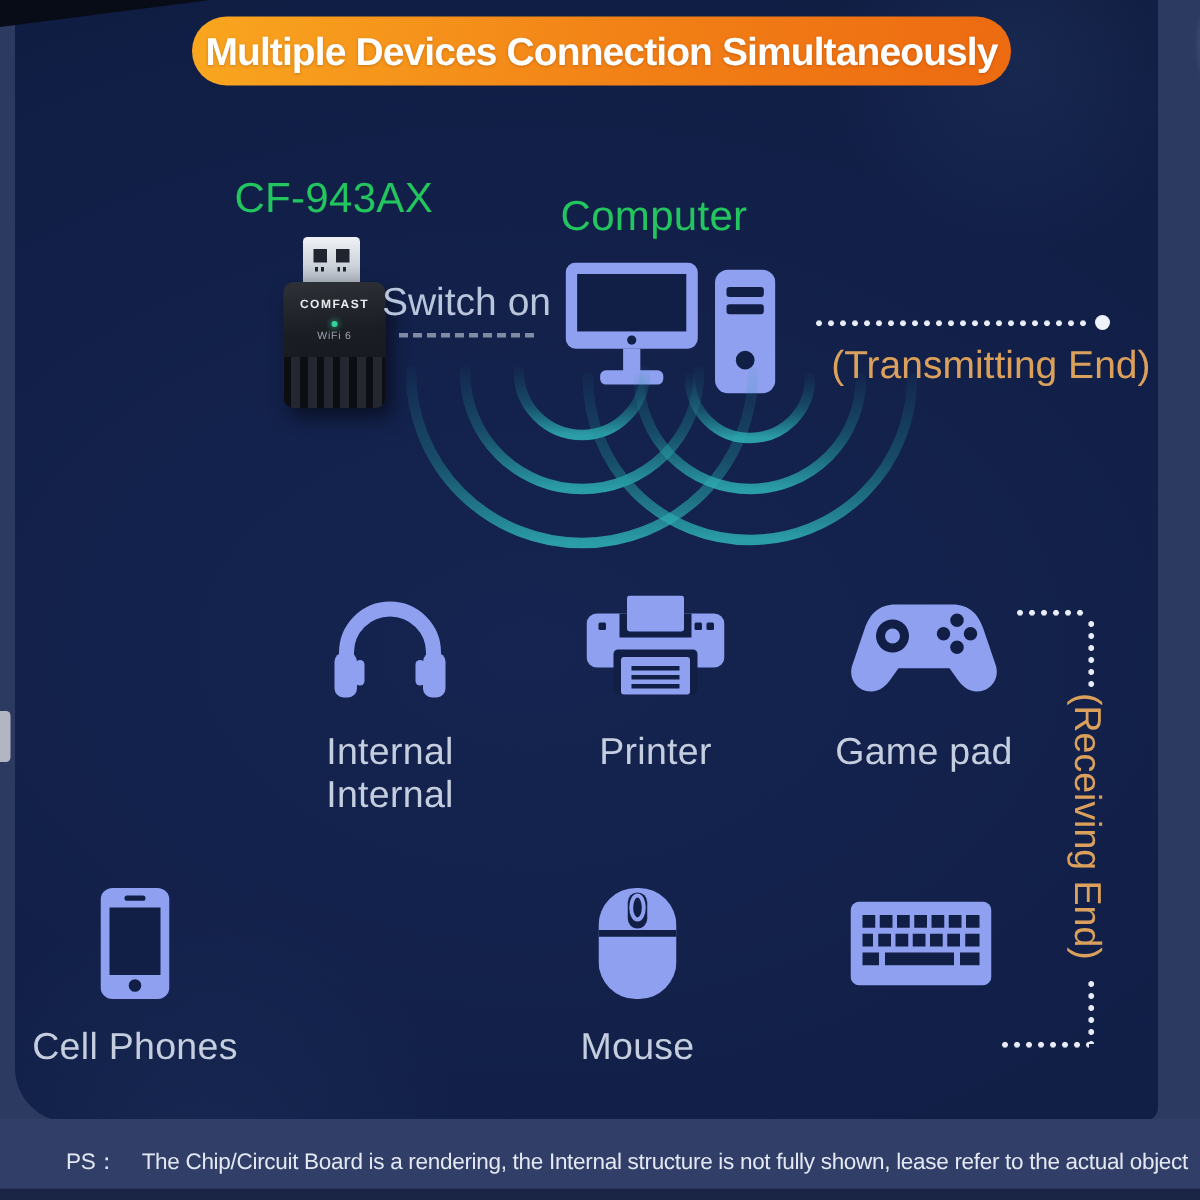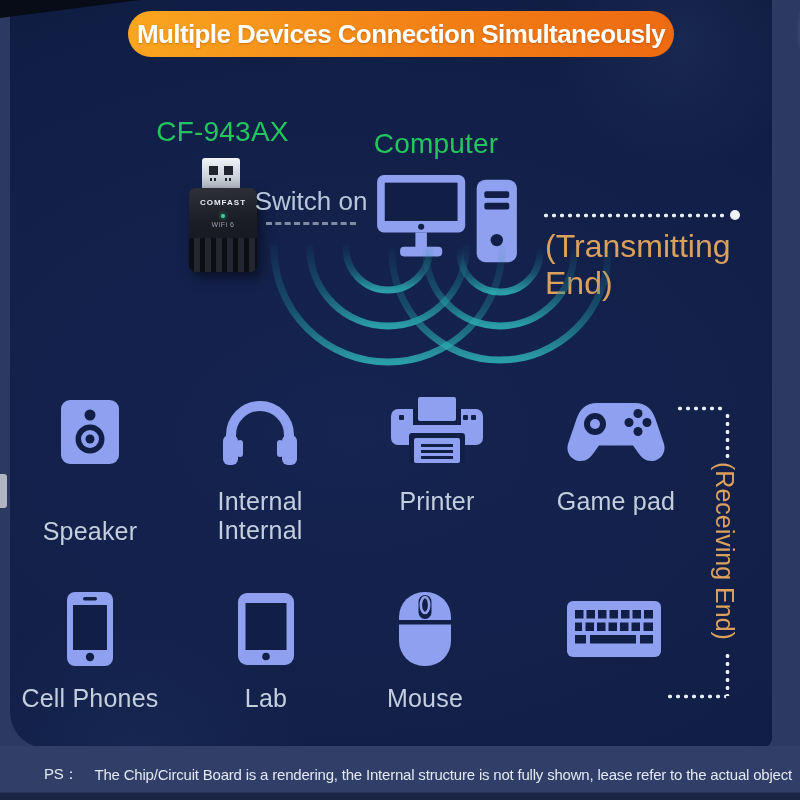--- a/index.html
+++ b/index.html
@@ -56,22 +56,22 @@
         border-top:3px dashed #7f8ba3;}
 
   
   .dotline-h{position:absolute;height:5px;background-repeat:repeat-x;background-size:8px 5px;
         background-image:radial-gradient(circle,#e8edf7 1.7px,transparent 2.2px);}
   .dotline-v{position:absolute;width:5px;background-repeat:repeat-y;background-size:5px 8px;
         background-image:radial-gradient(circle,#e8edf7 1.7px,transparent 2.2px);}
   .tx-line{left:542px;top:213px;width:186px;}
   .end-dot{position:absolute;right:-12px;top:-3px;width:10px;height:10px;border-radius:50%;
         background:#eef2f9;}
-  .tx-label{position:absolute;left:545px;top:228px;width:222px;text-align:left;
-        color:#dba15c;font-size:32px;}
+  .tx-label{position:absolute;left:545px;top:228px;width:222px;text-align:right;
+        color:#dba15c;font-size:26px;}
 
   .ripples{position:absolute;left:235px;top:232px;}
 
   
   .dev{position:absolute;text-align:center;color:#c5cede;font-size:25px;}
   .icon-box{display:flex;align-items:center;justify-content:center;}
   .row1 .icon-box{height:72px;} .row2 .icon-box{height:78px;}
   .dev-label{letter-spacing:.2px;line-height:1.15;}
   .mt20{margin-top:19px;} .mt49{margin-top:49px;} .mt16{margin-top:16px;}
 
@@ -150,32 +150,20 @@
       </linearGradient>
     </defs>
     <path d="M111 16 A42 42 0 0 0 195 16" stroke="url(#tg)" stroke-width="7" stroke-linecap="round"></path>
     <path d="M75 16 A78 78 0 0 0 231 16" stroke="url(#tg)" stroke-width="7" stroke-linecap="round"></path>
     <path d="M39 16 A114 114 0 0 0 267 16" stroke="url(#tg)" stroke-width="7" stroke-linecap="round"></path>
     <path d="M225 20 A40 40 0 0 0 305 20" stroke="url(#tg)" stroke-width="7" stroke-linecap="round"></path>
     <path d="M191 20 A74 74 0 0 0 339 20" stroke="url(#tg)" stroke-width="7" stroke-linecap="round"></path>
     <path d="M157 20 A108 108 0 0 0 373 20" stroke="url(#tg)" stroke-width="7" stroke-linecap="round"></path>
   </svg>
 
-  <div class="dev row1" style="left:19px;top:396px;width:142px">
-    <div class="icon-box">
-      <svg width="58" height="64" viewBox="0 0 58 64" fill="#8EA0EF">
-        <rect width="58" height="64" rx="9"></rect>
-        <circle cx="29" cy="15" r="5.5" fill="#111F46"></circle>
-        <circle cx="29" cy="39" r="14.5" fill="#111F46"></circle>
-        <circle cx="29" cy="39" r="9" fill="#8EA0EF"></circle>
-        <circle cx="29" cy="39" r="4.5" fill="#111F46"></circle>
-      </svg>
-    </div>
-    <div class="dev-label mt49">Speaker</div>
-  </div>
 
   <div class="dev row1" style="left:174px;top:396px;width:172px">
     <div class="icon-box">
       <svg width="78" height="70" viewBox="0 0 78 70">
         <path d="M10 52 V38 a29 29 0 0 1 58 0 V52" fill="none" stroke="#8EA0EF" stroke-width="10" stroke-linecap="round"></path>
         <rect x="2" y="38" width="15" height="30" rx="6" fill="#8EA0EF"></rect>
         <rect x="16" y="43" width="6" height="17" rx="3" fill="#8EA0EF"></rect>
         <rect x="61" y="38" width="15" height="30" rx="6" fill="#8EA0EF"></rect>
         <rect x="56" y="43" width="6" height="17" rx="3" fill="#8EA0EF"></rect>
       </svg>
@@ -231,30 +219,20 @@
       <svg width="46" height="74" viewBox="0 0 46 74" fill="#8EA0EF">
         <rect width="46" height="74" rx="8"></rect>
         <rect x="6" y="13" width="34" height="45" fill="#111F46"></rect>
         <rect x="16" y="5" width="14" height="3.5" rx="1.7" fill="#111F46"></rect>
         <circle cx="23" cy="65" r="4.2" fill="#111F46"></circle>
       </svg>
     </div>
     <div class="dev-label mt16">Cell Phones</div>
   </div>
 
-  <div class="dev row2" style="left:186px;top:590px;width:160px">
-    <div class="icon-box">
-      <svg width="56" height="72" viewBox="0 0 56 72" fill="#8EA0EF">
-        <rect width="56" height="72" rx="9"></rect>
-        <rect x="7.5" y="10" width="41" height="47" fill="#111F46"></rect>
-        <circle cx="28" cy="63.5" r="3.8" fill="#111F46"></circle>
-      </svg>
-    </div>
-    <div class="dev-label mt16">Lab</div>
-  </div>
 
   <div class="dev row2" style="left:345px;top:590px;width:160px">
     <div class="icon-box">
       <svg width="52" height="74" viewBox="0 0 52 74">
         <rect width="52" height="74" rx="25" fill="#8EA0EF"></rect>
         <rect x="0" y="28" width="52" height="4.5" fill="#111F46"></rect>
         <rect x="19.5" y="3" width="13" height="24" rx="6.5" fill="#111F46"></rect>
         <ellipse cx="26" cy="13" rx="4.2" ry="8" fill="#111F46" stroke="#8EA0EF" stroke-width="2.6"></ellipse>
       </svg>
     </div>

